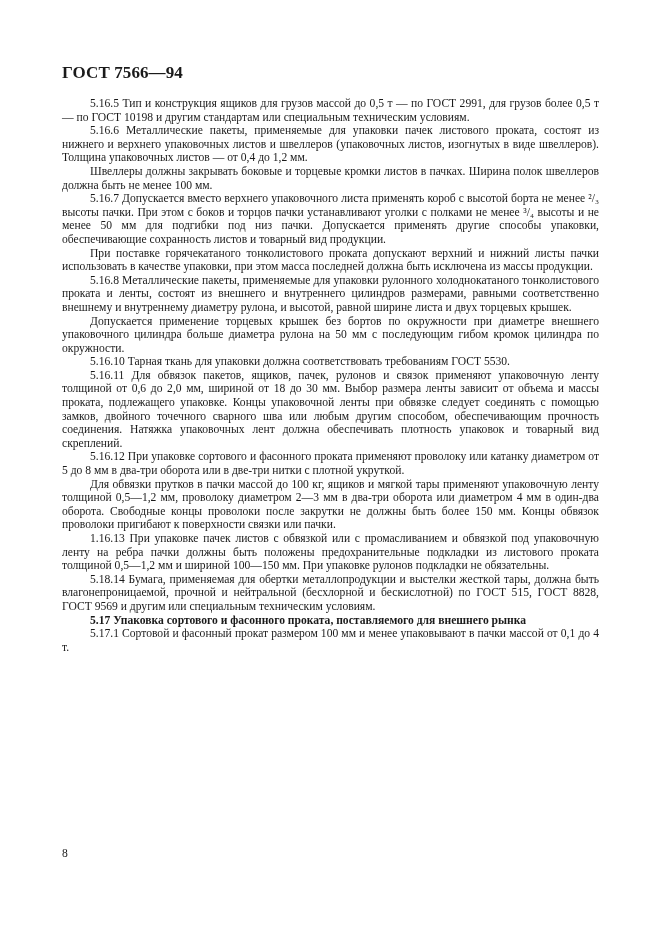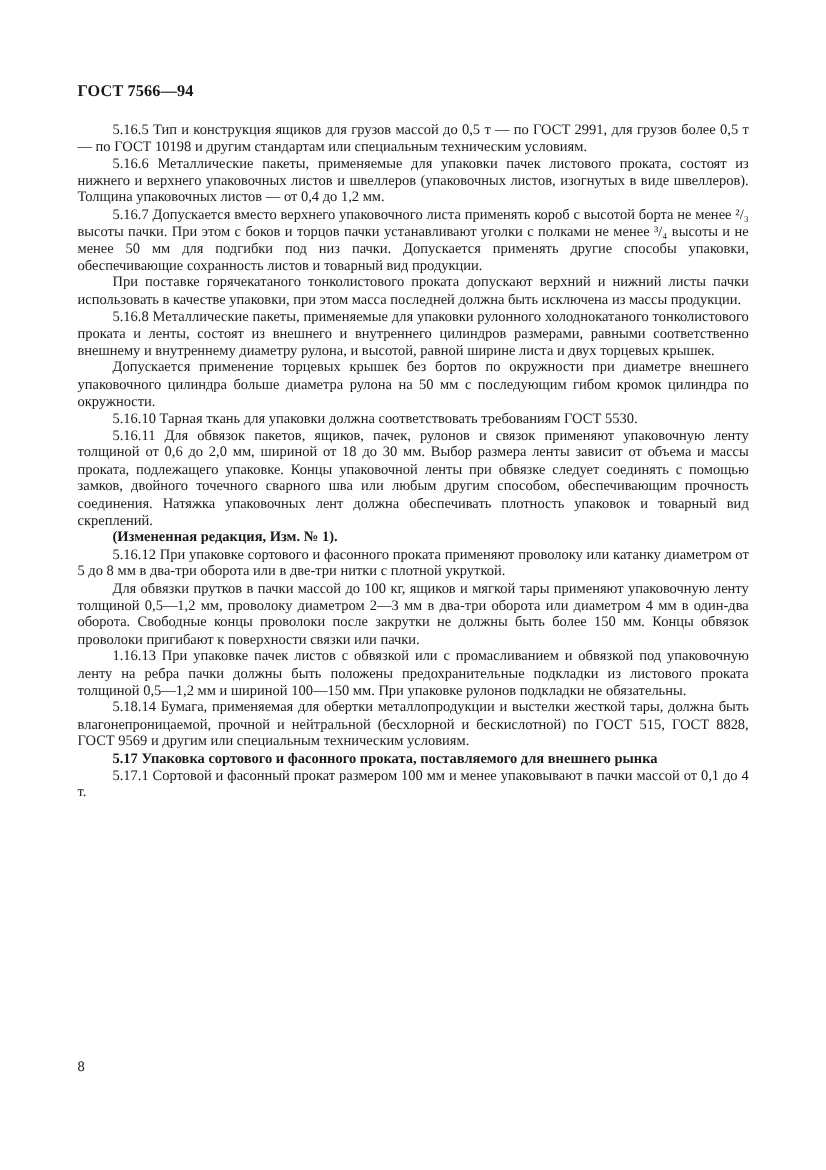--- a/index.html
+++ b/index.html
@@ -1,39 +1,39 @@
 <!DOCTYPE html>
 <html><head>
 <meta charset="utf-8">
 <style>
   html, body { margin:0; padding:0; background:#ffffff; }
   body { width:661px; height:936px; position:relative; overflow:hidden; }
   .page { position:absolute; left:62px; top:0; width:537px; font-family:"Liberation Serif", serif; color:#1a1a1a; font-size:11.6px; line-height:13.6px; }
-  .header { position:absolute; top:66px; left:0; font-weight:bold; font-size:13px; letter-spacing:0.1px; }
+  .header { position:absolute; top:66px; left:0; font-weight:bold; font-size:17px; letter-spacing:0.1px; }
   .body { position:absolute; top:97px; left:0; width:537px;font-family:Liberation Serif, serif; }
   .p { margin:0; text-align:justify; text-indent:28px; hyphens:manual; }
   .bold { font-weight:bold; }
   .pn { position:absolute; top:847px; left:0; font-size:11.6px; }
 </style>
 </head>
 <body>
 
 <div class="page">
   <div class="header">ГОСТ 7566—94</div>
 
   <div class="body">
     <p class="p">5.16.5 Тип и конструкция ящиков для грузов массой до 0,5 т — по ГОСТ 2991, для грузов более 0,5 т — по ГОСТ 10198 и другим стандартам или специальным техническим условиям.</p>
     <p class="p">5.16.6 Металлические пакеты, применяемые для упаковки пачек листового проката, состоят из нижнего и верхнего упаковочных листов и швеллеров (упаковочных листов, изогнутых в виде швеллеров). Толщина упаковочных листов — от 0,4 до 1,2 мм.</p>
+    <p class="p">Швеллеры должны закрывать боковые и торцевые кромки листов в пачках. Ширина полок швеллеров должна быть не менее 100 мм.</p>
     <p class="p">5.16.7 Допускается вместо верхнего упаковочного листа применять короб с высотой борта не менее ²/₃ высоты пачки. При этом с боков и торцов пачки устанавливают уголки с полками не менее ³/₄ высоты и не менее 50 мм для подгибки под низ пачки. Допускается применять другие способы упаковки, обеспечивающие сохранность листов и товарный вид продукции.</p>
     <p class="p">При поставке горячекатаного тонколистового проката допускают верхний и нижний листы пачки использовать в качестве упаковки, при этом масса последней должна быть исключена из массы продукции.</p>
     <p class="p">5.16.8 Металлические пакеты, применяемые для упаковки рулонного холоднокатаного тонко­листового проката и ленты, состоят из внешнего и внутреннего цилиндров размерами, равными соответственно внешнему и внутреннему диаметру рулона, и высотой, равной ширине листа и двух торцевых крышек.</p>
     <p class="p">Допускается применение торцевых крышек без бортов по окружности при диаметре внешнего упаковочного цилиндра больше диаметра рулона на 50 мм с последующим гибом кромок цилиндра по окружности.</p>
     <p class="p">5.16.10 Тарная ткань для упаковки должна соответствовать требованиям ГОСТ 5530.</p>
     <p class="p">5.16.11 Для обвязок пакетов, ящиков, пачек, рулонов и связок применяют упаковочную ленту толщиной от 0,6 до 2,0 мм, шириной от 18 до 30 мм. Выбор размера ленты зависит от объема и массы проката, подлежащего упаковке. Концы упаковочной ленты при обвязке следует соединять с помощью замков, двойного точечного сварного шва или любым другим способом, обеспечиваю­щим прочность соединения. Натяжка упаковочных лент должна обеспечивать плотность упаковок и товарный вид скреплений.</p>
-    <p class="p bold">(Измененная редакция, Изм. № 1).</p>
     <p class="p">5.16.12 При упаковке сортового и фасонного проката применяют проволоку или катанку диа­метром от 5 до 8 мм в два-три оборота или в две-три нитки с плотной укруткой.</p>
     <p class="p">Для обвязки прутков в пачки массой до 100 кг, ящиков и мягкой тары применяют упаковоч­ную ленту толщиной  0,5—1,2 мм, проволоку диаметром 2—3 мм в два-три оборота или диамет­ром 4 мм в один-два оборота. Свободные концы проволоки после закрутки не должны быть более 150 мм. Концы обвязок проволоки пригибают к поверхности связки или пачки.</p>
     <p class="p">1.16.13 При упаковке пачек листов с обвязкой или с промасливанием и обвязкой под упако­вочную ленту на ребра пачки должны быть положены предохранительные подкладки из листового проката толщиной 0,5—1,2 мм и шириной 100—150 мм. При упаковке рулонов подкладки не обяза­тельны.</p>
     <p class="p">5.18.14 Бумага, применяемая для обертки металлопродукции и выстелки жесткой тары, долж­на быть влагонепроницаемой, прочной и нейтральной (бесхлорной и бескислотной) по ГОСТ 515, ГОСТ 8828, ГОСТ 9569 и другим или специальным техническим условиям.</p>
     <p class="p bold">5.17 Упаковка сортового и фасонного проката, поставляемого для внешнего рынка</p>
     <p class="p">5.17.1 Сортовой и фасонный прокат размером 100 мм и менее упаковывают в пачки массой от 0,1 до 4 т.</p>
   </div>
 
   <div class="pn">8</div>
 </div>

